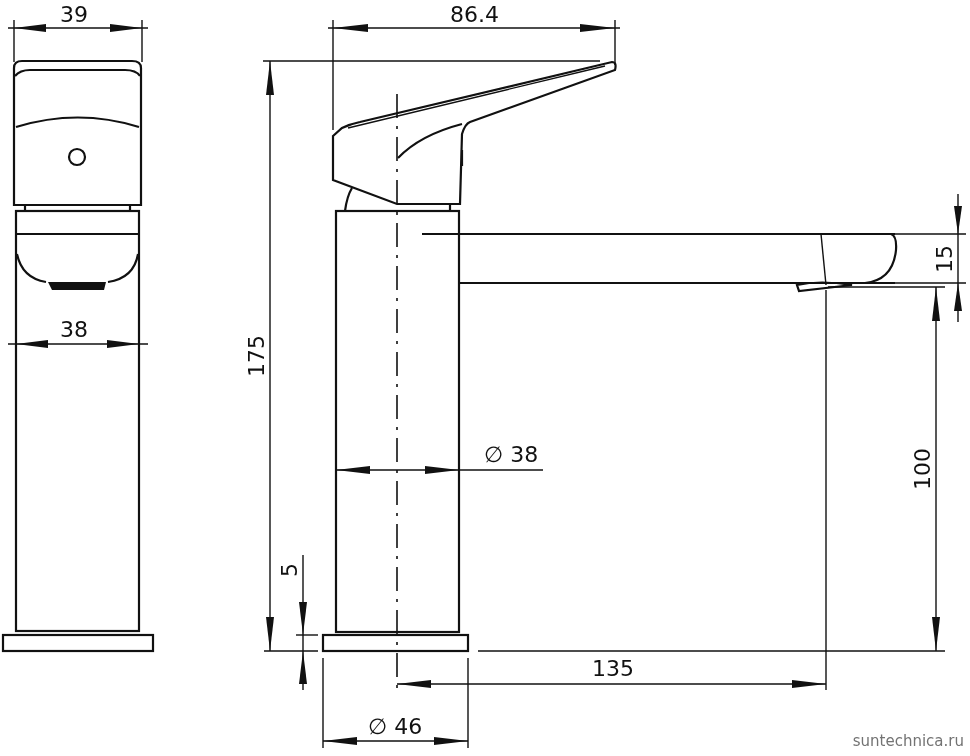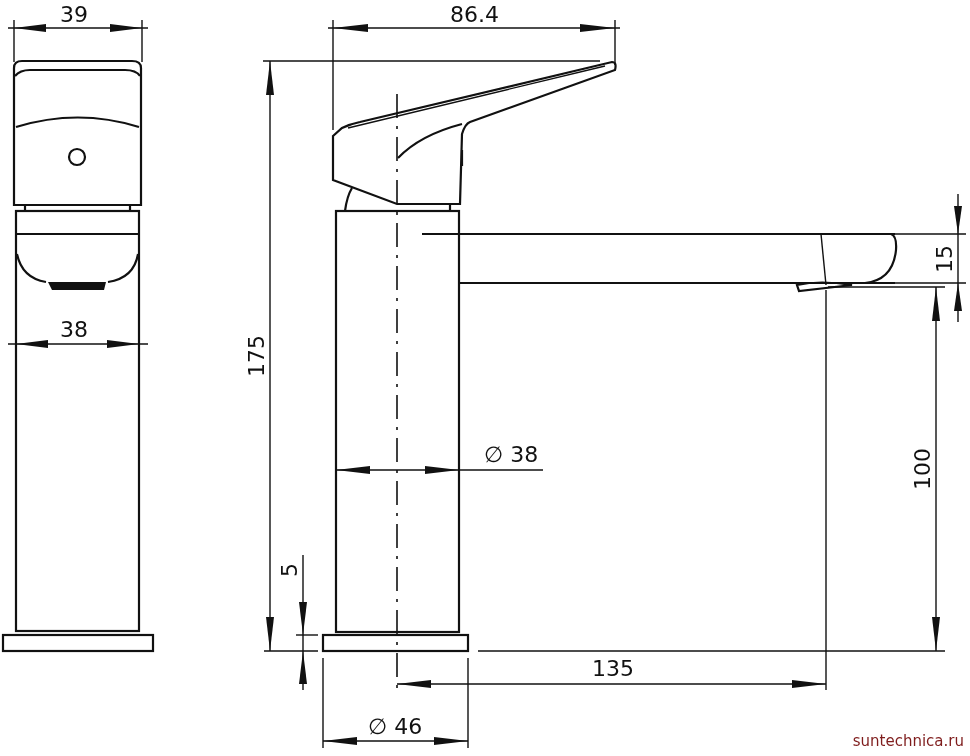--- a/index.html
+++ b/index.html
@@ -3,21 +3,21 @@
   <meta charset="utf-8">
   <style>
     html, body { margin: 0; padding: 0; background: #ffffff; }
     body { width: 970px; height: 756px; position: relative; overflow: hidden; }
     svg { position: absolute; left: 0; top: 0; }
     .ln { stroke: #111; stroke-width: 2.2; fill: none; }
     .thin { stroke: #111; stroke-width: 1.4; fill: none; }
     .dash { stroke: #111; stroke-width: 1.6; fill: none; stroke-dasharray: 24 8 3 8; }
     .arrow { fill: #111; }
     .dimtext { font-family: "DejaVu Sans", sans-serif; font-size: 22px; fill: #111; }
-    .wm { position: absolute; right: 6px; bottom: 6px; font-family: "DejaVu Sans", sans-serif; font-size: 15px; color: #7f1d1d; }
+    .wm { position: absolute; right: 6px; bottom: 6px; font-family: "DejaVu Sans", sans-serif; font-size: 15px; color: #737373; }
   </style>
 </head>
 <body>
 
 <svg width="970" height="756" viewBox="0 0 970 756">
 
   <g>
 
     <line class="thin" x1="14" y1="20" x2="14" y2="62"></line>
     <line class="thin" x1="142" y1="20" x2="142" y2="62"></line>

